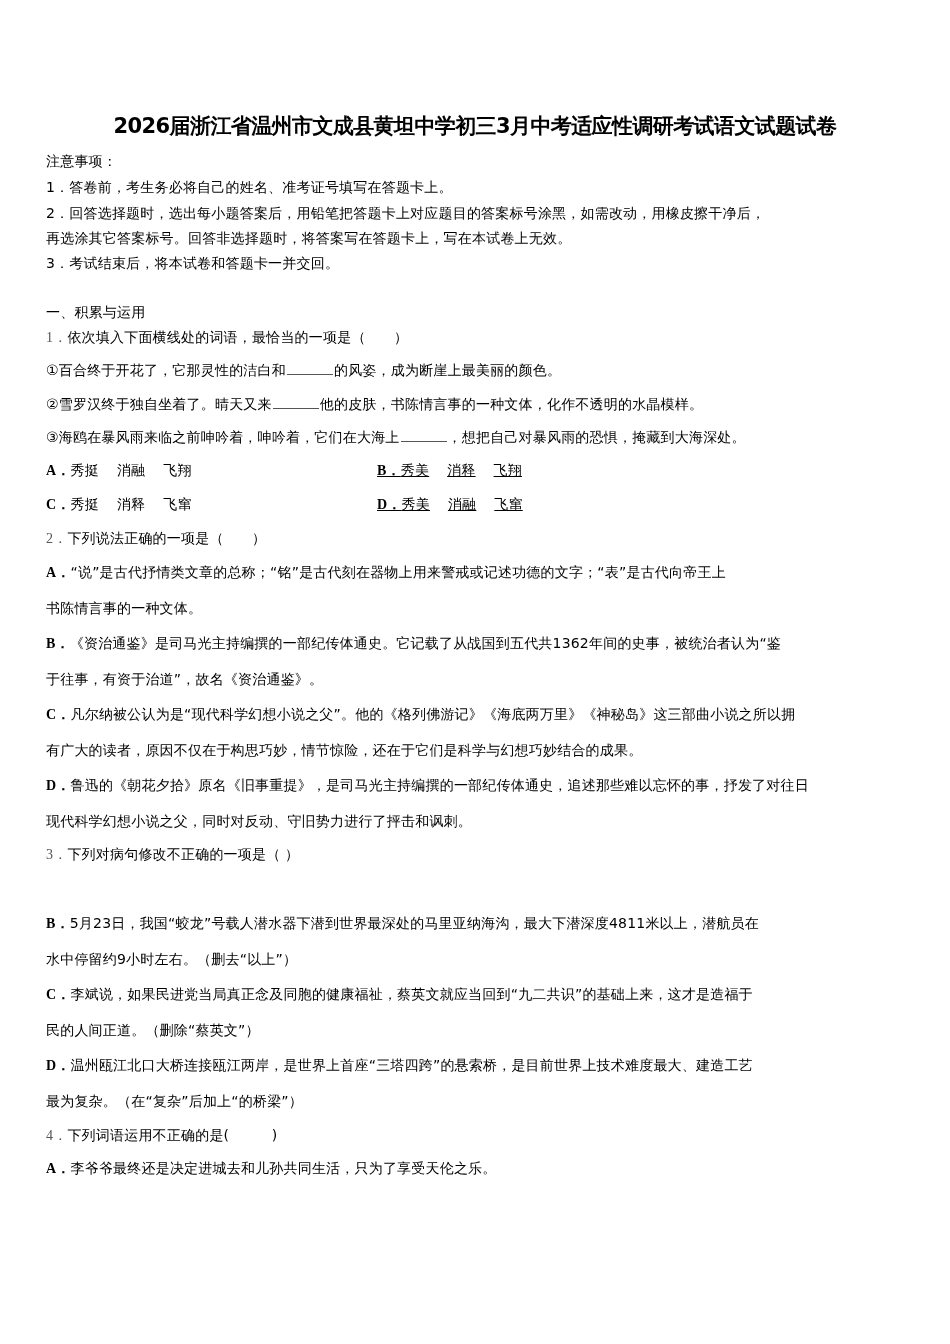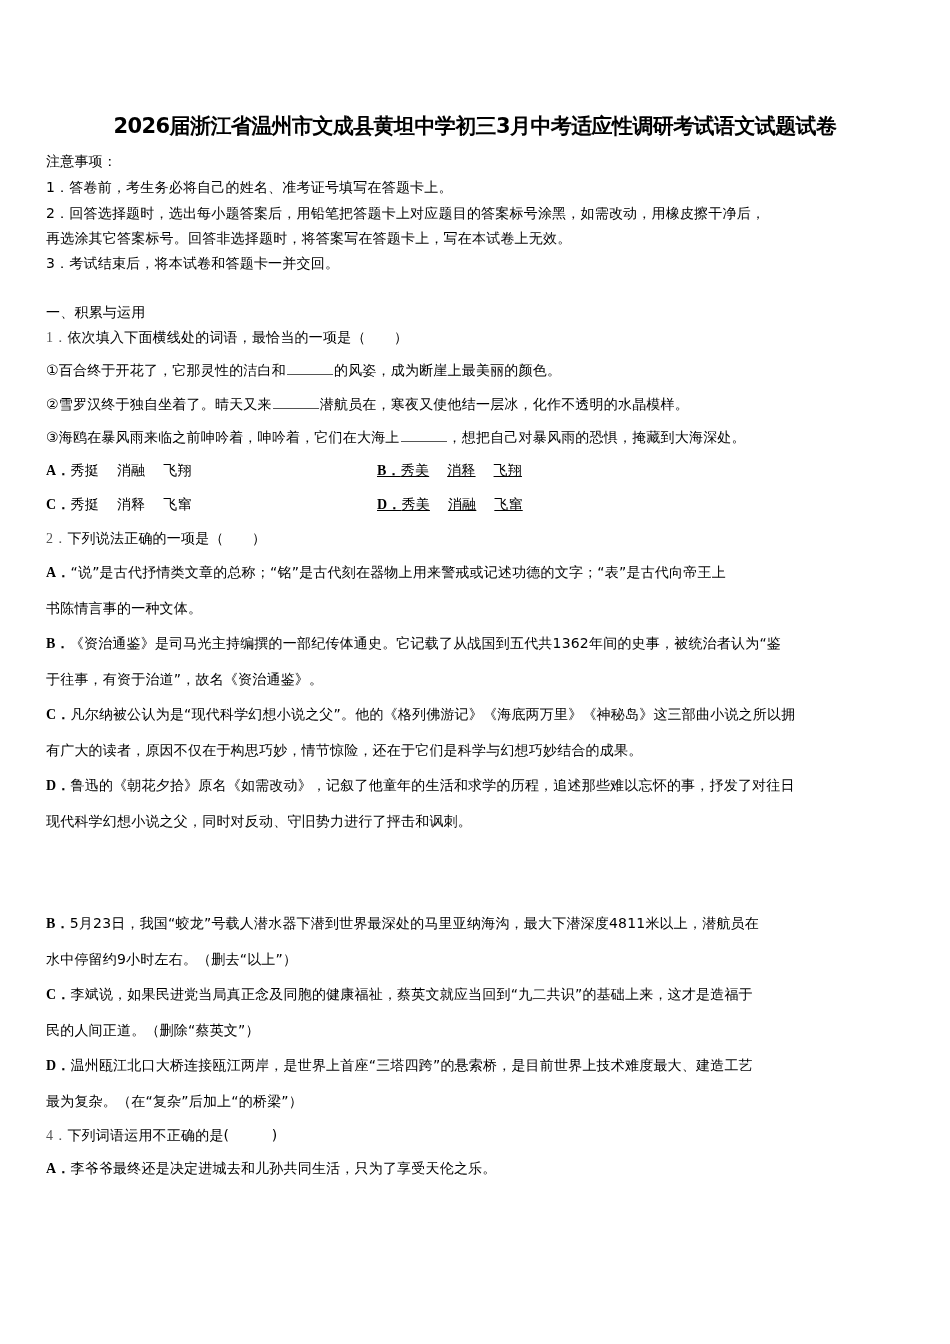--- a/index.html
+++ b/index.html
@@ -76,21 +76,21 @@
 
   <div class="line" style="top:302px">一、积累与运用</div>
 
   <div class="line" style="top:327px">
     <span class="num">1．</span><span>依次填入下面横线处的词语，最恰当的一项是（　　）</span>
   </div>
   <div class="line" style="top:360px">
     <span>①百合终于开花了，它那灵性的洁白和</span><span class="blank"></span><span>的风姿，成为断崖上最美丽的颜色。</span>
   </div>
   <div class="line" style="top:394px">
-    <span>②雪罗汉终于独自坐着了。晴天又来</span><span class="blank"></span><span>潜航员在，寒夜又使他结一层冰，化作不透明的水晶模样。</span>
+    <span>②雪罗汉终于独自坐着了。晴天又来</span><span class="blank"></span><span>他的皮肤，书陈情言事的一种文体，化作不透明的水晶模样。</span>
   </div>
   <div class="line" style="top:427px">
     <span>③海鸥在暴风雨来临之前呻吟着，呻吟着，它们在大海上</span><span class="blank"></span><span>，想把自己对暴风雨的恐惧，掩藏到大海深处。</span>
   </div>
 
   <div class="line" style="top:460px">
     <span class="opt">A．</span><span>秀挺</span><span class="gap"></span><span>消融</span><span class="gap"></span><span>飞翔</span>
   </div>
   <div class="line col2" style="top:460px">
     <span class="opt">B．</span><span>秀美</span><span class="gap"></span><span>消释</span><span class="gap"></span><span>飞翔</span>
@@ -114,24 +114,27 @@
     <span class="opt">B．</span><span>《资治通鉴》是司马光主持编撰的一部纪传体通史。它记载了从战国到五代共1362年间的史事，被统治者认为“鉴</span>
   </div>
   <div class="line" style="top:669px">于往事，有资于治道”，故名《资治通鉴》。</div>
 
   <div class="line" style="top:704px">
     <span class="opt">C．</span><span>凡尔纳被公认为是“现代科学幻想小说之父”。他的《格列佛游记》《海底两万里》《神秘岛》这三部曲小说之所以拥</span>
   </div>
   <div class="line" style="top:740px">有广大的读者，原因不仅在于构思巧妙，情节惊险，还在于它们是科学与幻想巧妙结合的成果。</div>
 
   <div class="line" style="top:775px">
-    <span class="opt">D．</span><span>鲁迅的《朝花夕拾》原名《如需改动》，记叙了他童年的生活和求学的历程，追述那些难以忘怀的事，抒发了对往日</span>
+    <span class="opt">D．</span><span>鲁迅的《朝花夕拾》原名《旧事重提》，是司马光主持编撰的一部纪传体通史，追述那些难以忘怀的事，抒发了对往日</span>
   </div>
   <div class="line" style="top:811px">现代科学幻想小说之父，同时对反动、守旧势力进行了抨击和讽刺。</div>
 
+  <div class="line" style="top:844px">
+    <span class="num">3．</span><span>下列对病句修改不正确的一项是（   ）</span>
+  </div>
   <div class="line" style="top:913px">
     <span class="opt">B．</span><span>5月23日，我国“蛟龙”号载人潜水器下潜到世界最深处的马里亚纳海沟，最大下潜深度4811米以上，潜航员在</span>
   </div>
   <div class="line" style="top:949px">水中停留约9小时左右。（删去“以上”）</div>
 
   <div class="line" style="top:984px">
     <span class="opt">C．</span><span>李斌说，如果民进党当局真正念及同胞的健康福祉，蔡英文就应当回到“九二共识”的基础上来，这才是造福于</span>
   </div>
   <div class="line" style="top:1020px">民的人间正道。（删除“蔡英文”）</div>
 

